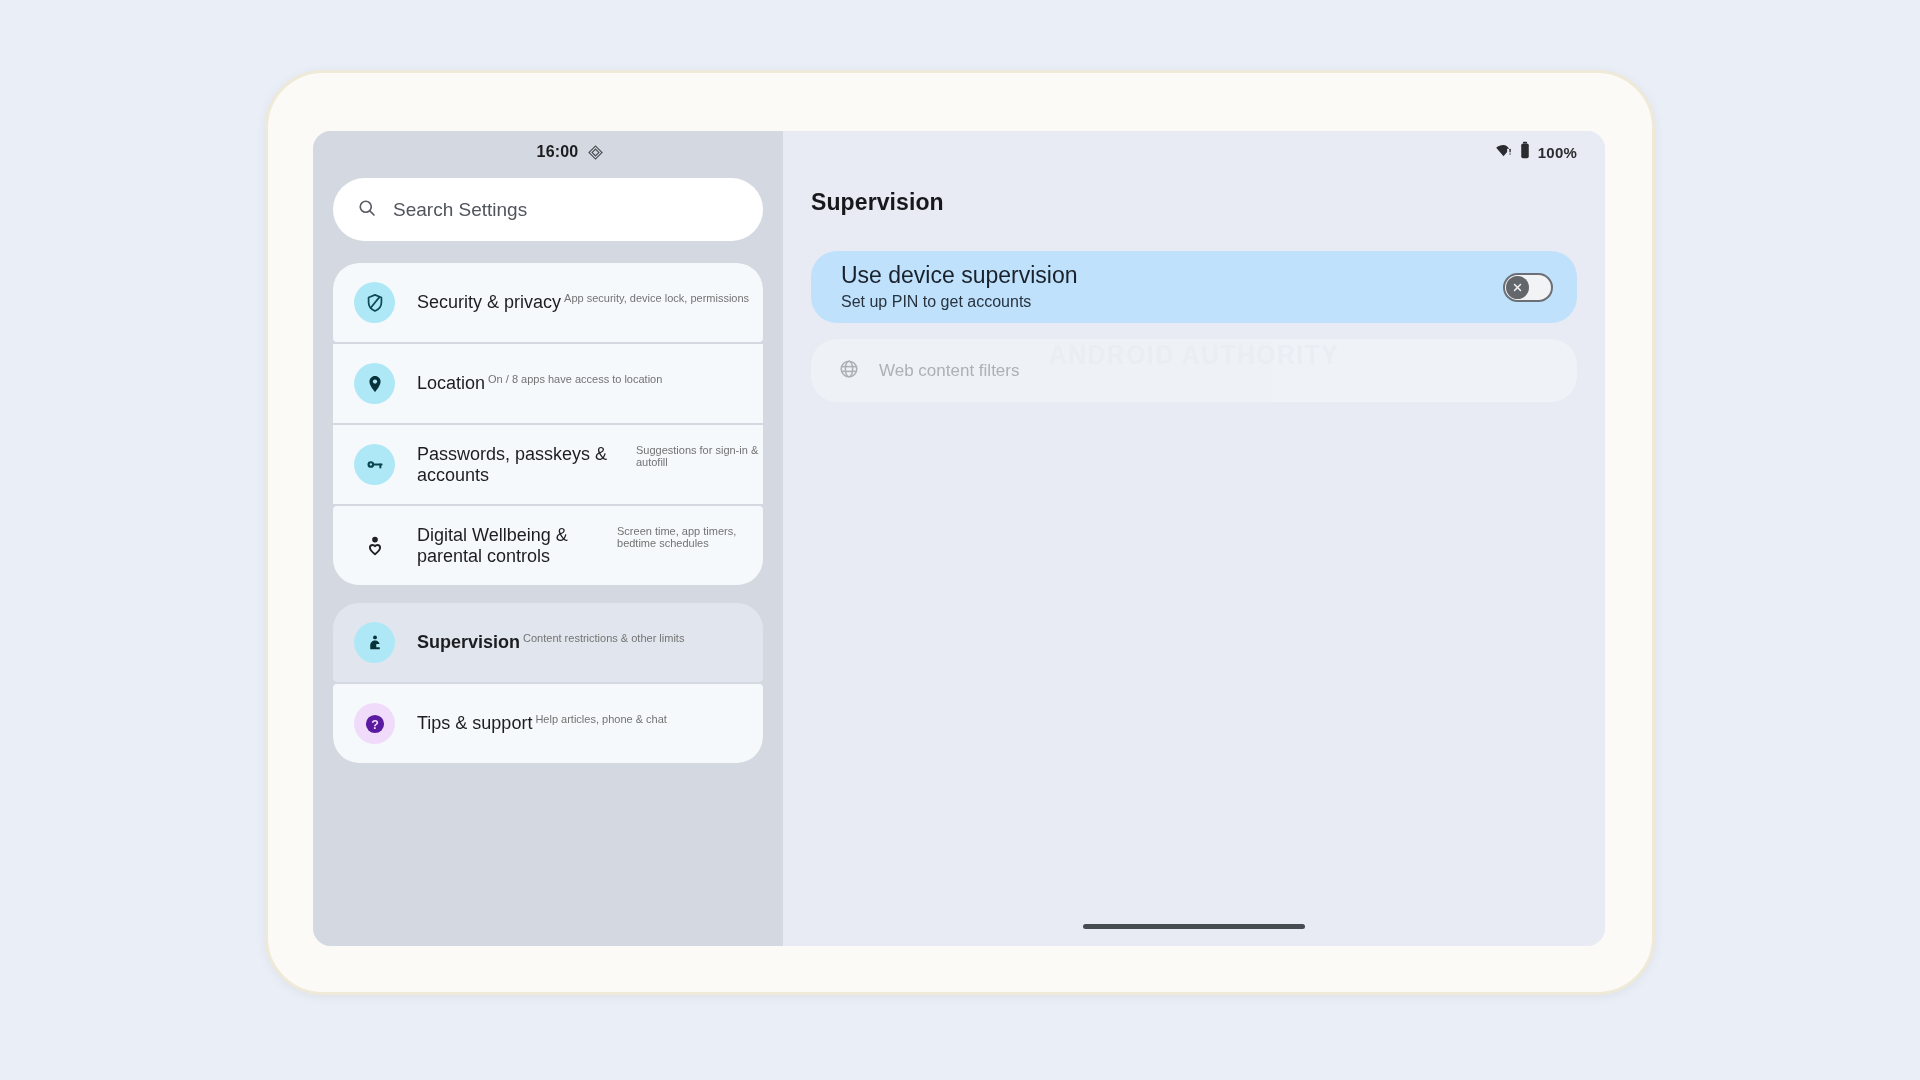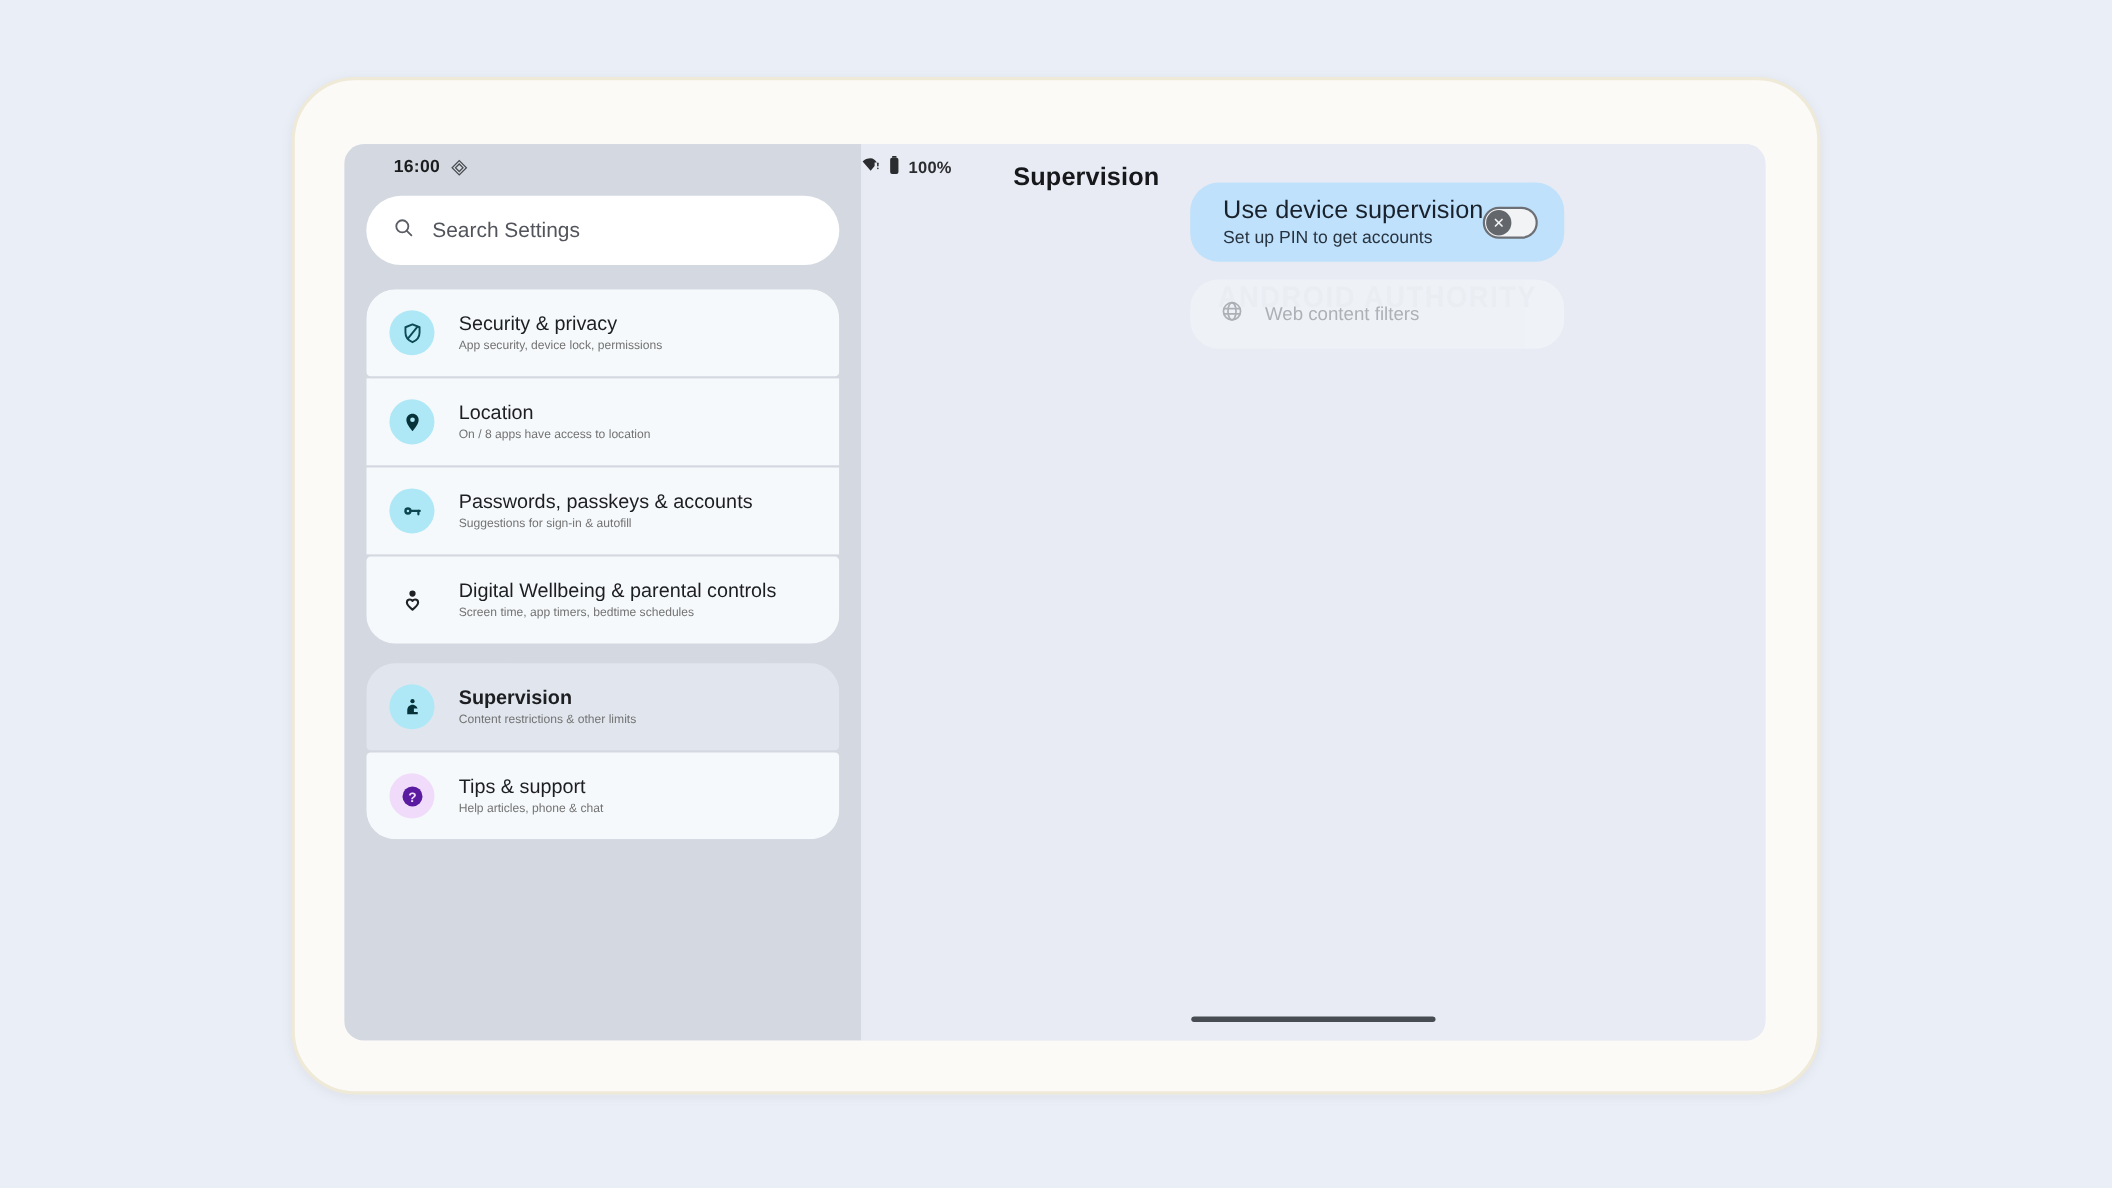--- a/index.html
+++ b/index.html
@@ -61,20 +61,21 @@
     position: relative;
     display: flex;
     flex-direction: column;
   }
   #statusbar-left {
     height: 42px;
     display: flex;
     align-items: center;
     padding-left: 45px;
     gap: 9px;
+    justify-content: center;
   }
   #clock {
     font-size: 16px;
     font-weight: 700;
     color: #1b1c1e;
     letter-spacing: .2px;
   }
   .diamond-ic { width: 17px; height: 17px; display: block; }
 
   #searchbar {
@@ -114,32 +115,32 @@
   .s-item.gap-before { margin-top: 16px; border-radius: 26px 26px 4px 4px; }
   .s-item.group-end { border-radius: 4px 4px 26px 26px; }
 
   .s-ic {
     width: 41px; height: 41px;
     border-radius: 50%;
     display: flex; align-items: center; justify-content: center;
     flex: 0 0 auto;
   }
   .s-ic.plain { background: transparent; }
-  .s-txt { display: flex; flex-direction: column; gap: 3px; }
+  .s-txt { display: flex; flex-direction: row; gap: 3px; }
   .s-title { font-size: 18px; color: #1d1e21; line-height: 1.15; }
   .s-item.selected .s-title { font-weight: 700; }
   .s-sub { font-size: 11px; color: #737373; line-height: 1.15; }
 
   
   #detail {
     flex: 1;
     background: #e8ebf3;
     position: relative;
     display: flex;
-    flex-direction: row;
+    flex-direction: column;
   }
   #statusbar-right {
     height: 42px;
     display: flex;
     align-items: center;
     justify-content: flex-end;
     padding-right: 28px;
     gap: 7px;
   }
   #battery-pct {

